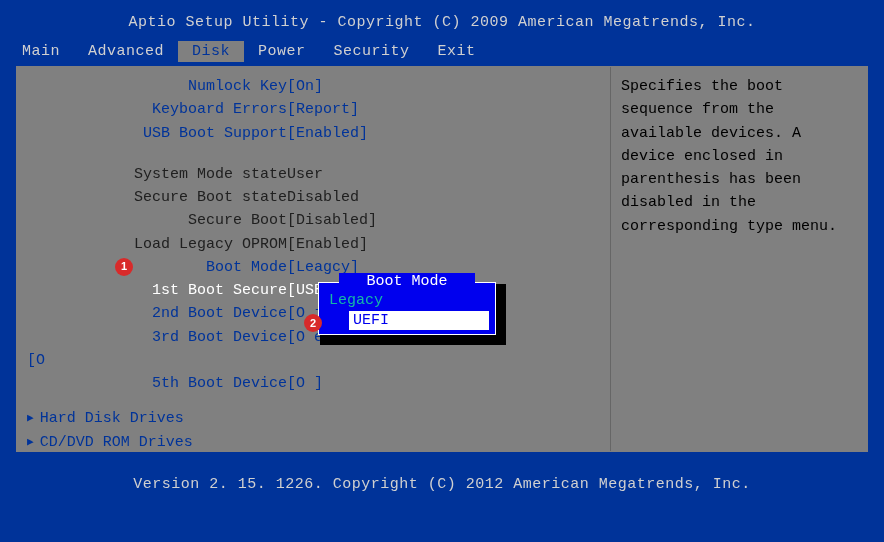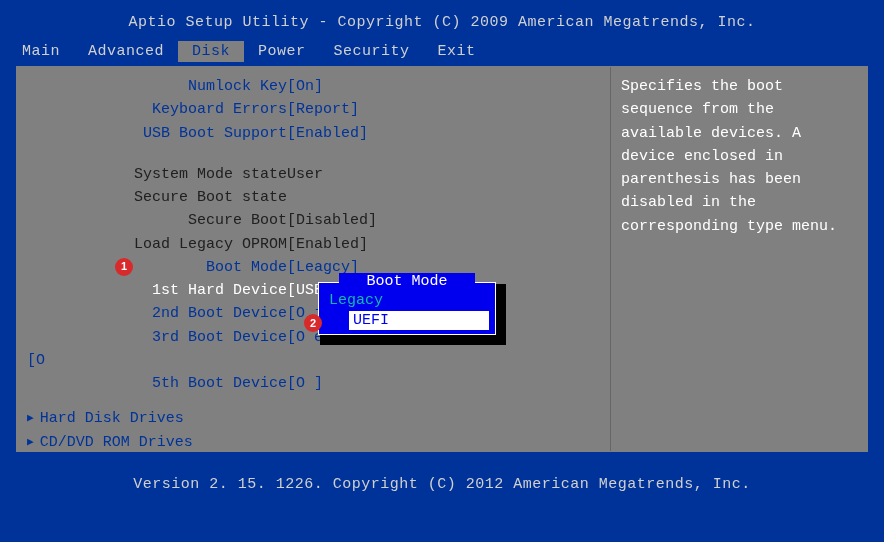--- a/index.html
+++ b/index.html
@@ -88,21 +88,21 @@
       display: flex;
       align-items: center;
       gap: 6px;
       color: #003399;
       line-height: 1.55;
     }
     .tri {
       font-size: 11px;
     }
     .help-text {
-      color: #ffffff;
+      color: #000000;
       line-height: 1.55;
     }
     .footer {
       text-align: center;
       color: #d0d0d0;
       padding: 24px 0;
       letter-spacing: 0.5px;
     }
     .popup-container {
       position: absolute;
@@ -193,38 +193,39 @@
     </div>
 
     <div class="spacer"></div>
 
     <div class="setting-row static-item">
       <span class="setting-label">System Mode state</span>
       <span class="setting-value">User</span>
     </div>
     <div class="setting-row static-item">
       <span class="setting-label">Secure Boot state</span>
+      <span class="setting-value">Disabled</span>
     </div>
     <div class="setting-row static-item">
       <span class="setting-label">Secure Boot</span>
       <span class="setting-value">[Disabled]</span>
     </div>
     <div class="setting-row static-item">
       <span class="setting-label">Load Legacy OPROM</span>
       <span class="setting-value">[Enabled]</span>
     </div>
 
     <div class="setting-row nav-item" style="position:relative;">
       <span class="setting-label">Boot Mode</span>
       <span class="setting-value">[Leagcy]</span>
       <span class="badge" style="left:88px; top:2px;">1</span>
     </div>
 
     <div class="setting-row selected-row">
-      <span class="setting-label">1st Hard Device</span>
+      <span class="setting-label">1st Boot Secure</span>
       <span class="setting-value">[USB Storage Device]</span>
     </div>
     <div class="setting-row nav-item">
       <span class="setting-label">2nd Boot Device</span>
       <span class="setting-value">[O            ices: P...]</span>
     </div>
     <div class="setting-row nav-item">
       <span class="setting-label">3rd Boot Device</span>
       <span class="setting-value">[O             es: W...]</span>
     </div>

